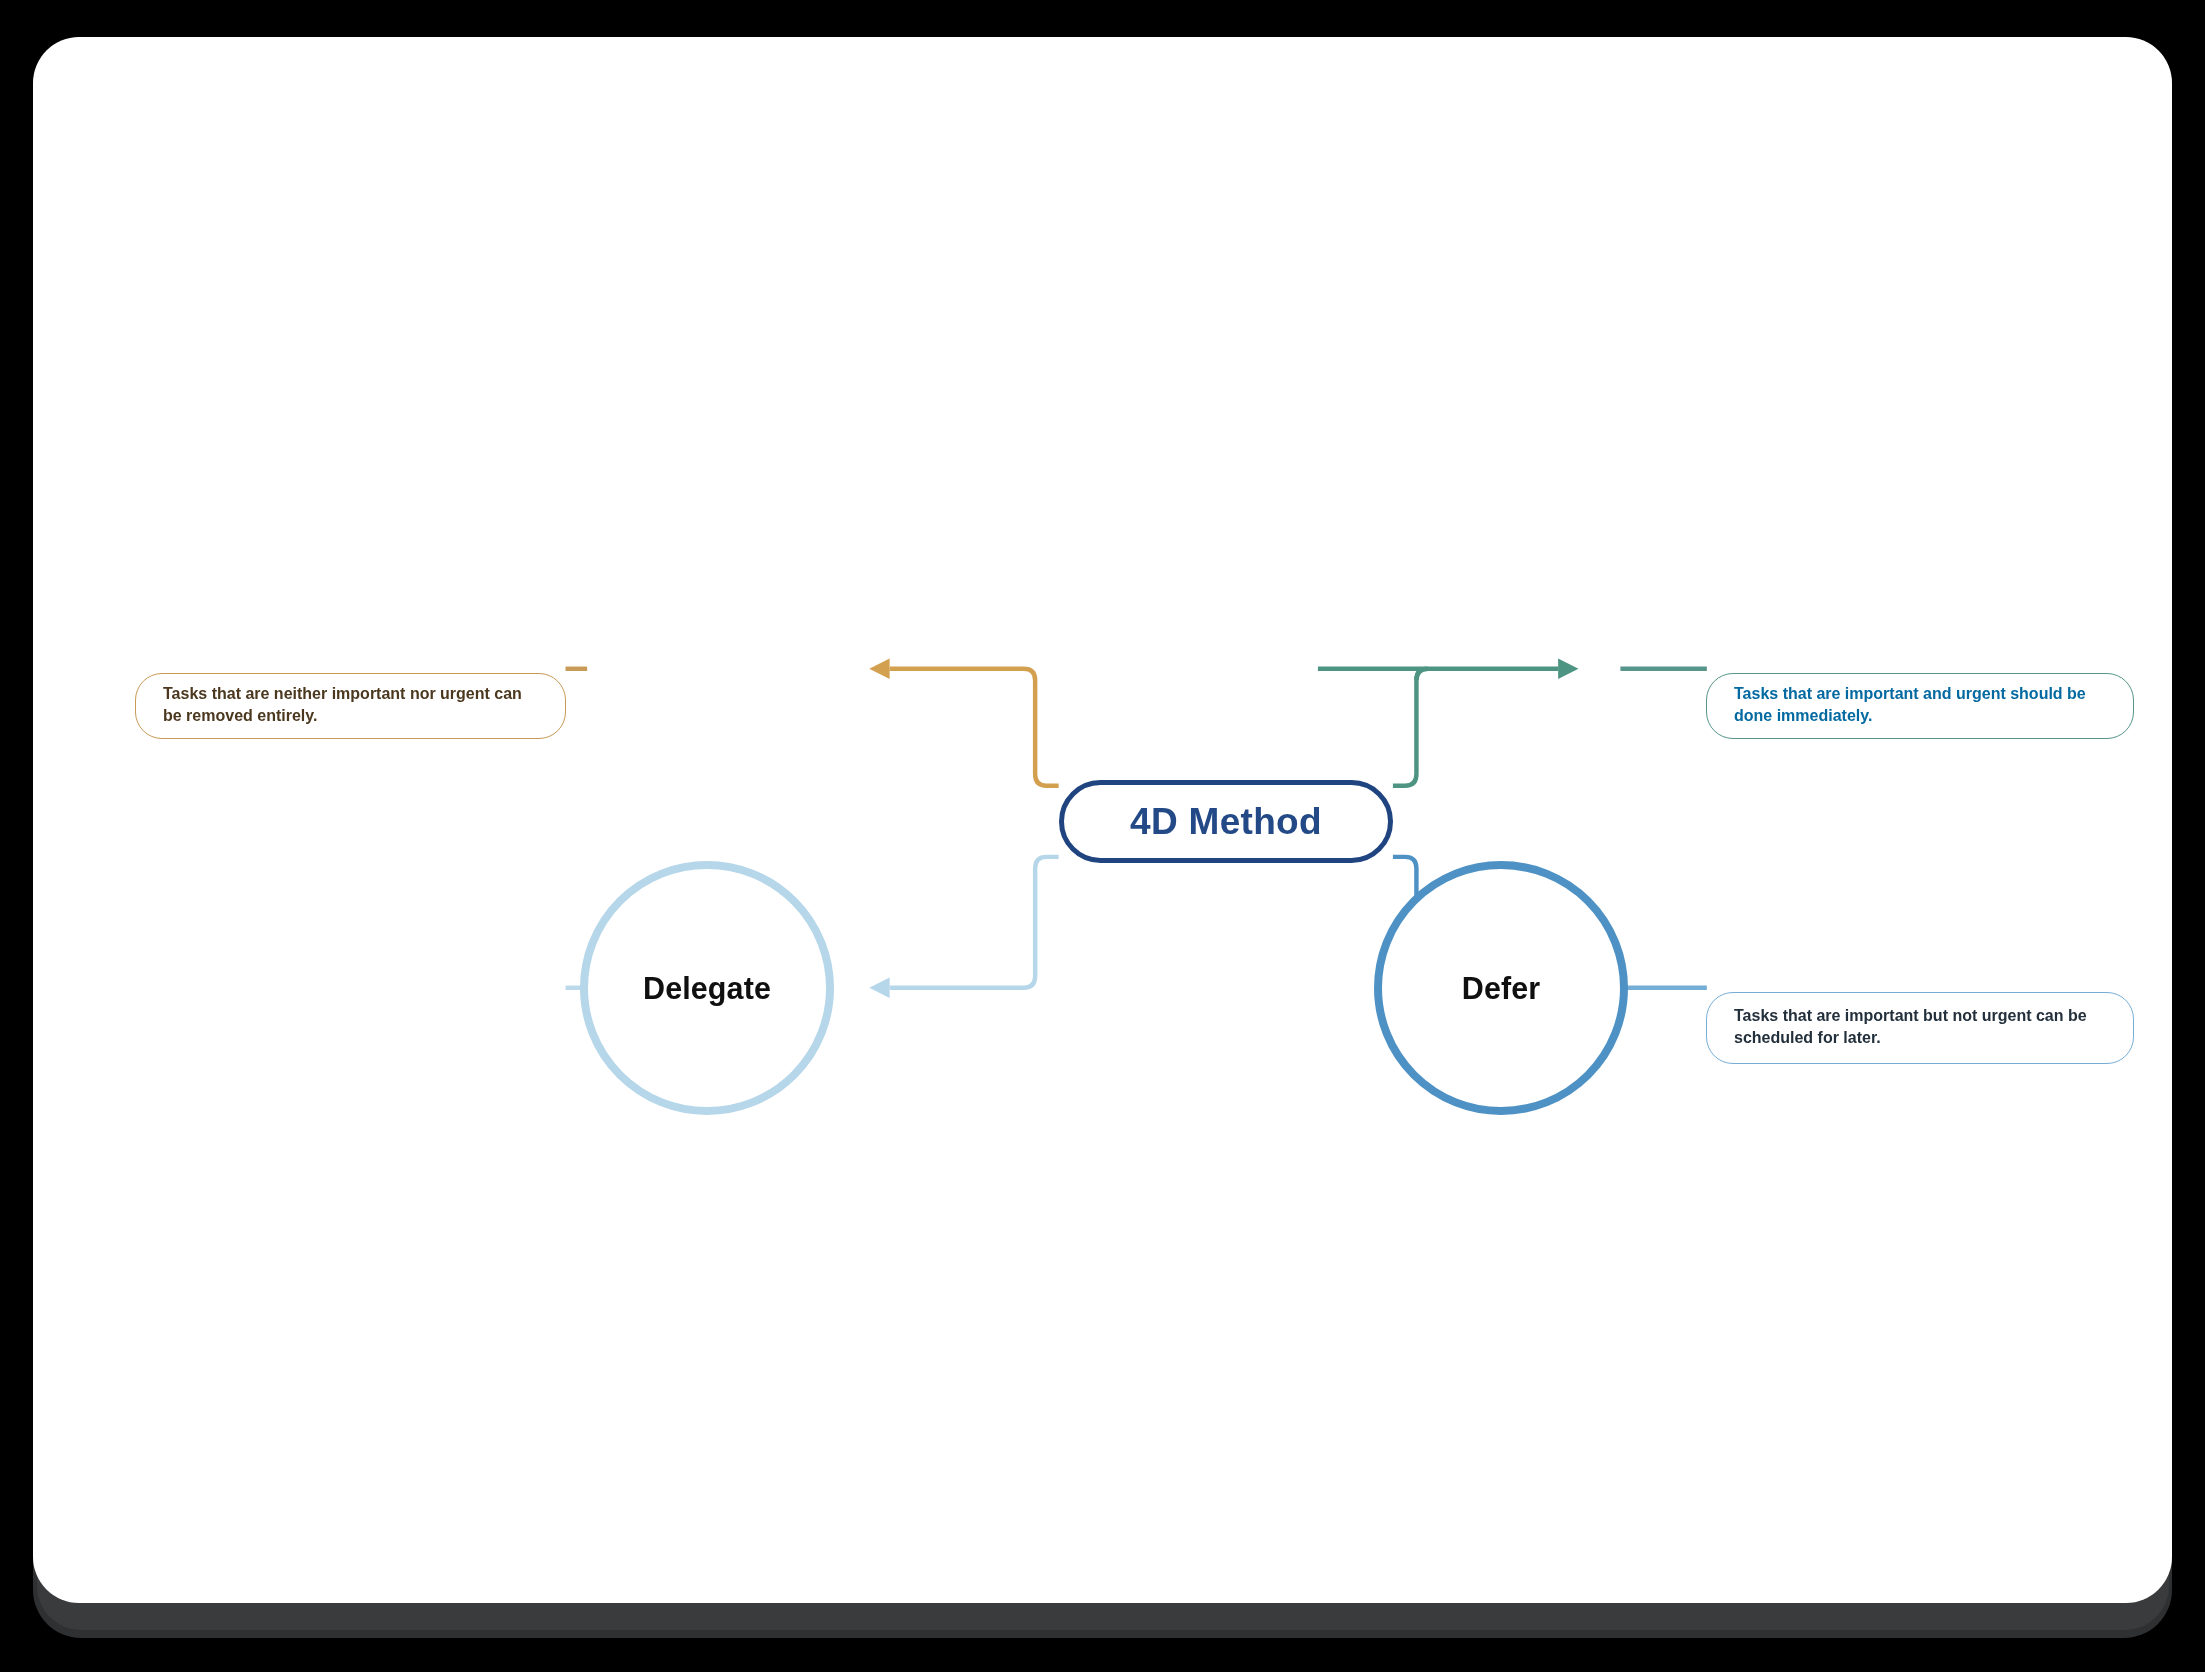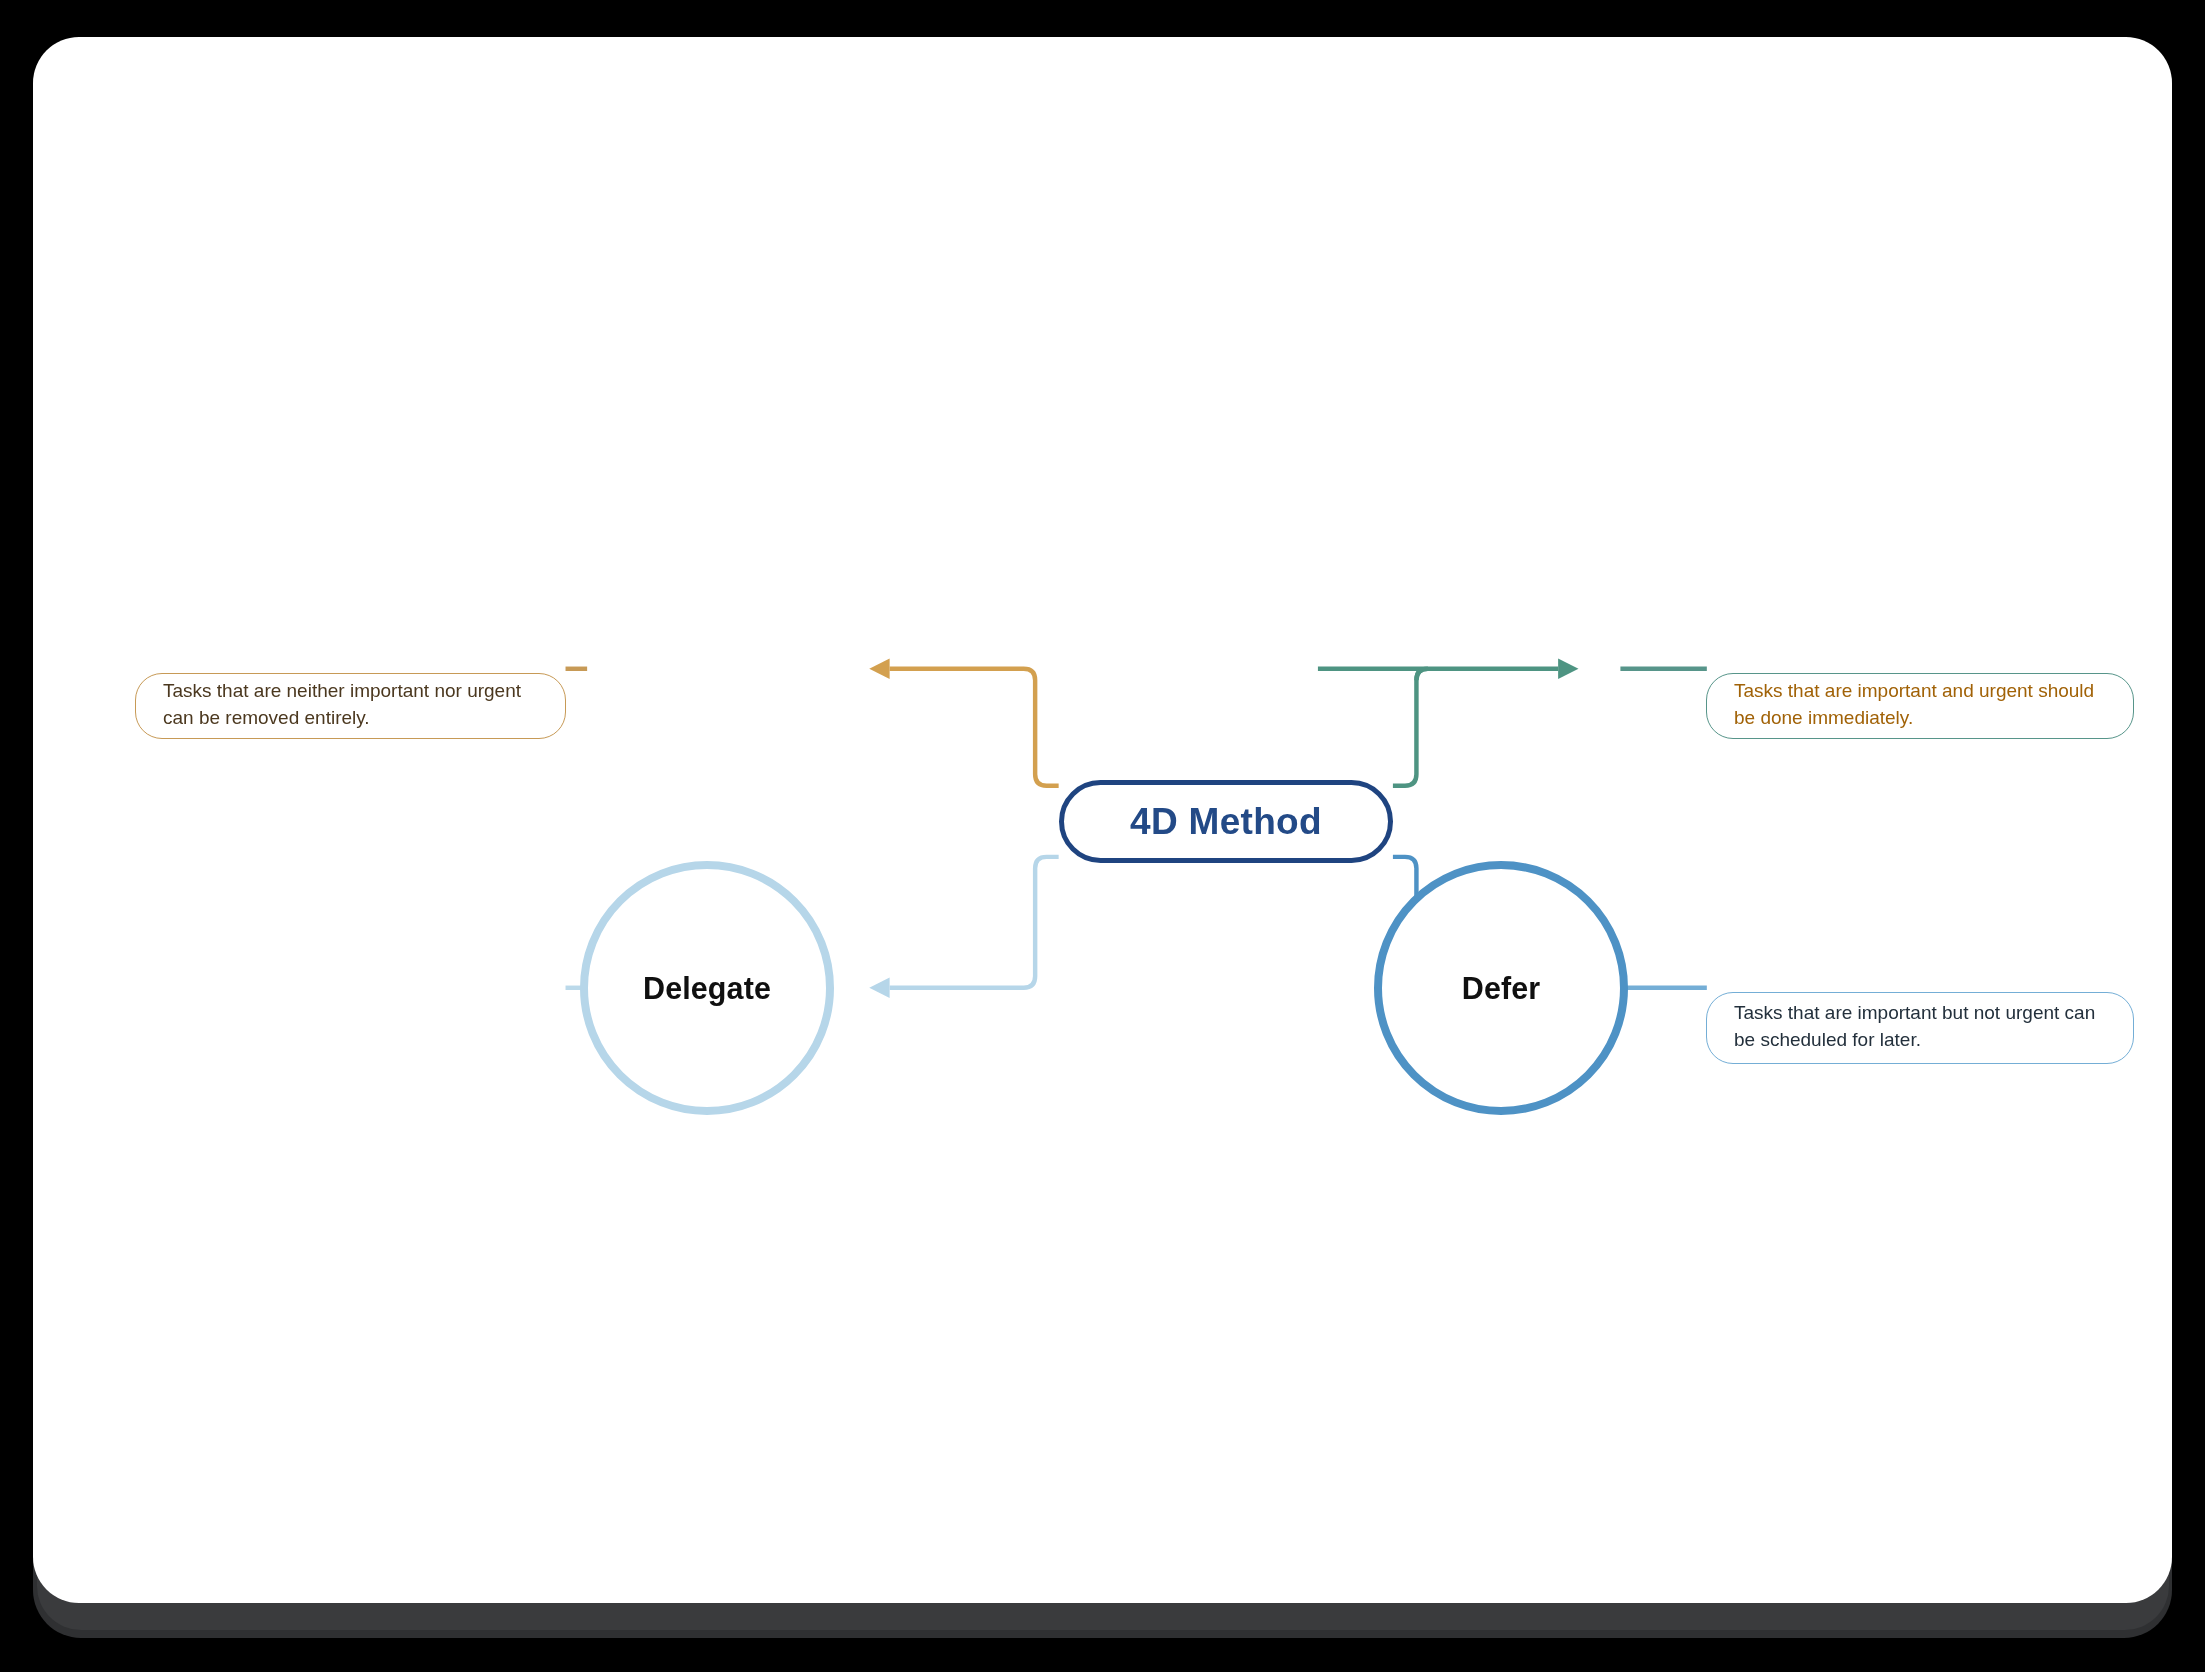--- a/index.html
+++ b/index.html
@@ -117,42 +117,42 @@
     position: absolute;
     box-sizing: border-box;
     background: #ffffff;
     border-radius: 27px;
     border: 1.9px solid #cccccc;
     display: flex;
     align-items: center;
     padding: 9px 21.6px 10.2px 27px;
   }
   .detail-text {
-    font-size: 19px;
+    font-size: 16px;
     line-height: 1.42;
-    font-weight: 400;
+    font-weight: 700;
   }
 
   #box-delete {
     left: 102px;  top: 636px; width: 431px; height: 66px;
     border-color: #C79A56;
   }
   #box-delete .detail-text { color: #4b381f; }
 
   #box-delegate {
     left: 102px;  top: 955px; width: 431px; height: 66px;
     border-color: #BBD9EA;
   }
   #box-delegate .detail-text { color: #23303c; }
 
   #box-do {
     left: 1673px; top: 636px; width: 428px; height: 66px;
     border-color: #57958A;
   }
-  #box-do .detail-text { color: #a16207; }
+  #box-do .detail-text { color: #0369a1; }
 
   #box-defer {
     left: 1673px; top: 955px; width: 428px; height: 72px;
     border-color: #74AED6;
   }
   #box-defer .detail-text { color: #23303c; }
 </style>
 </head>
 <body>
 

